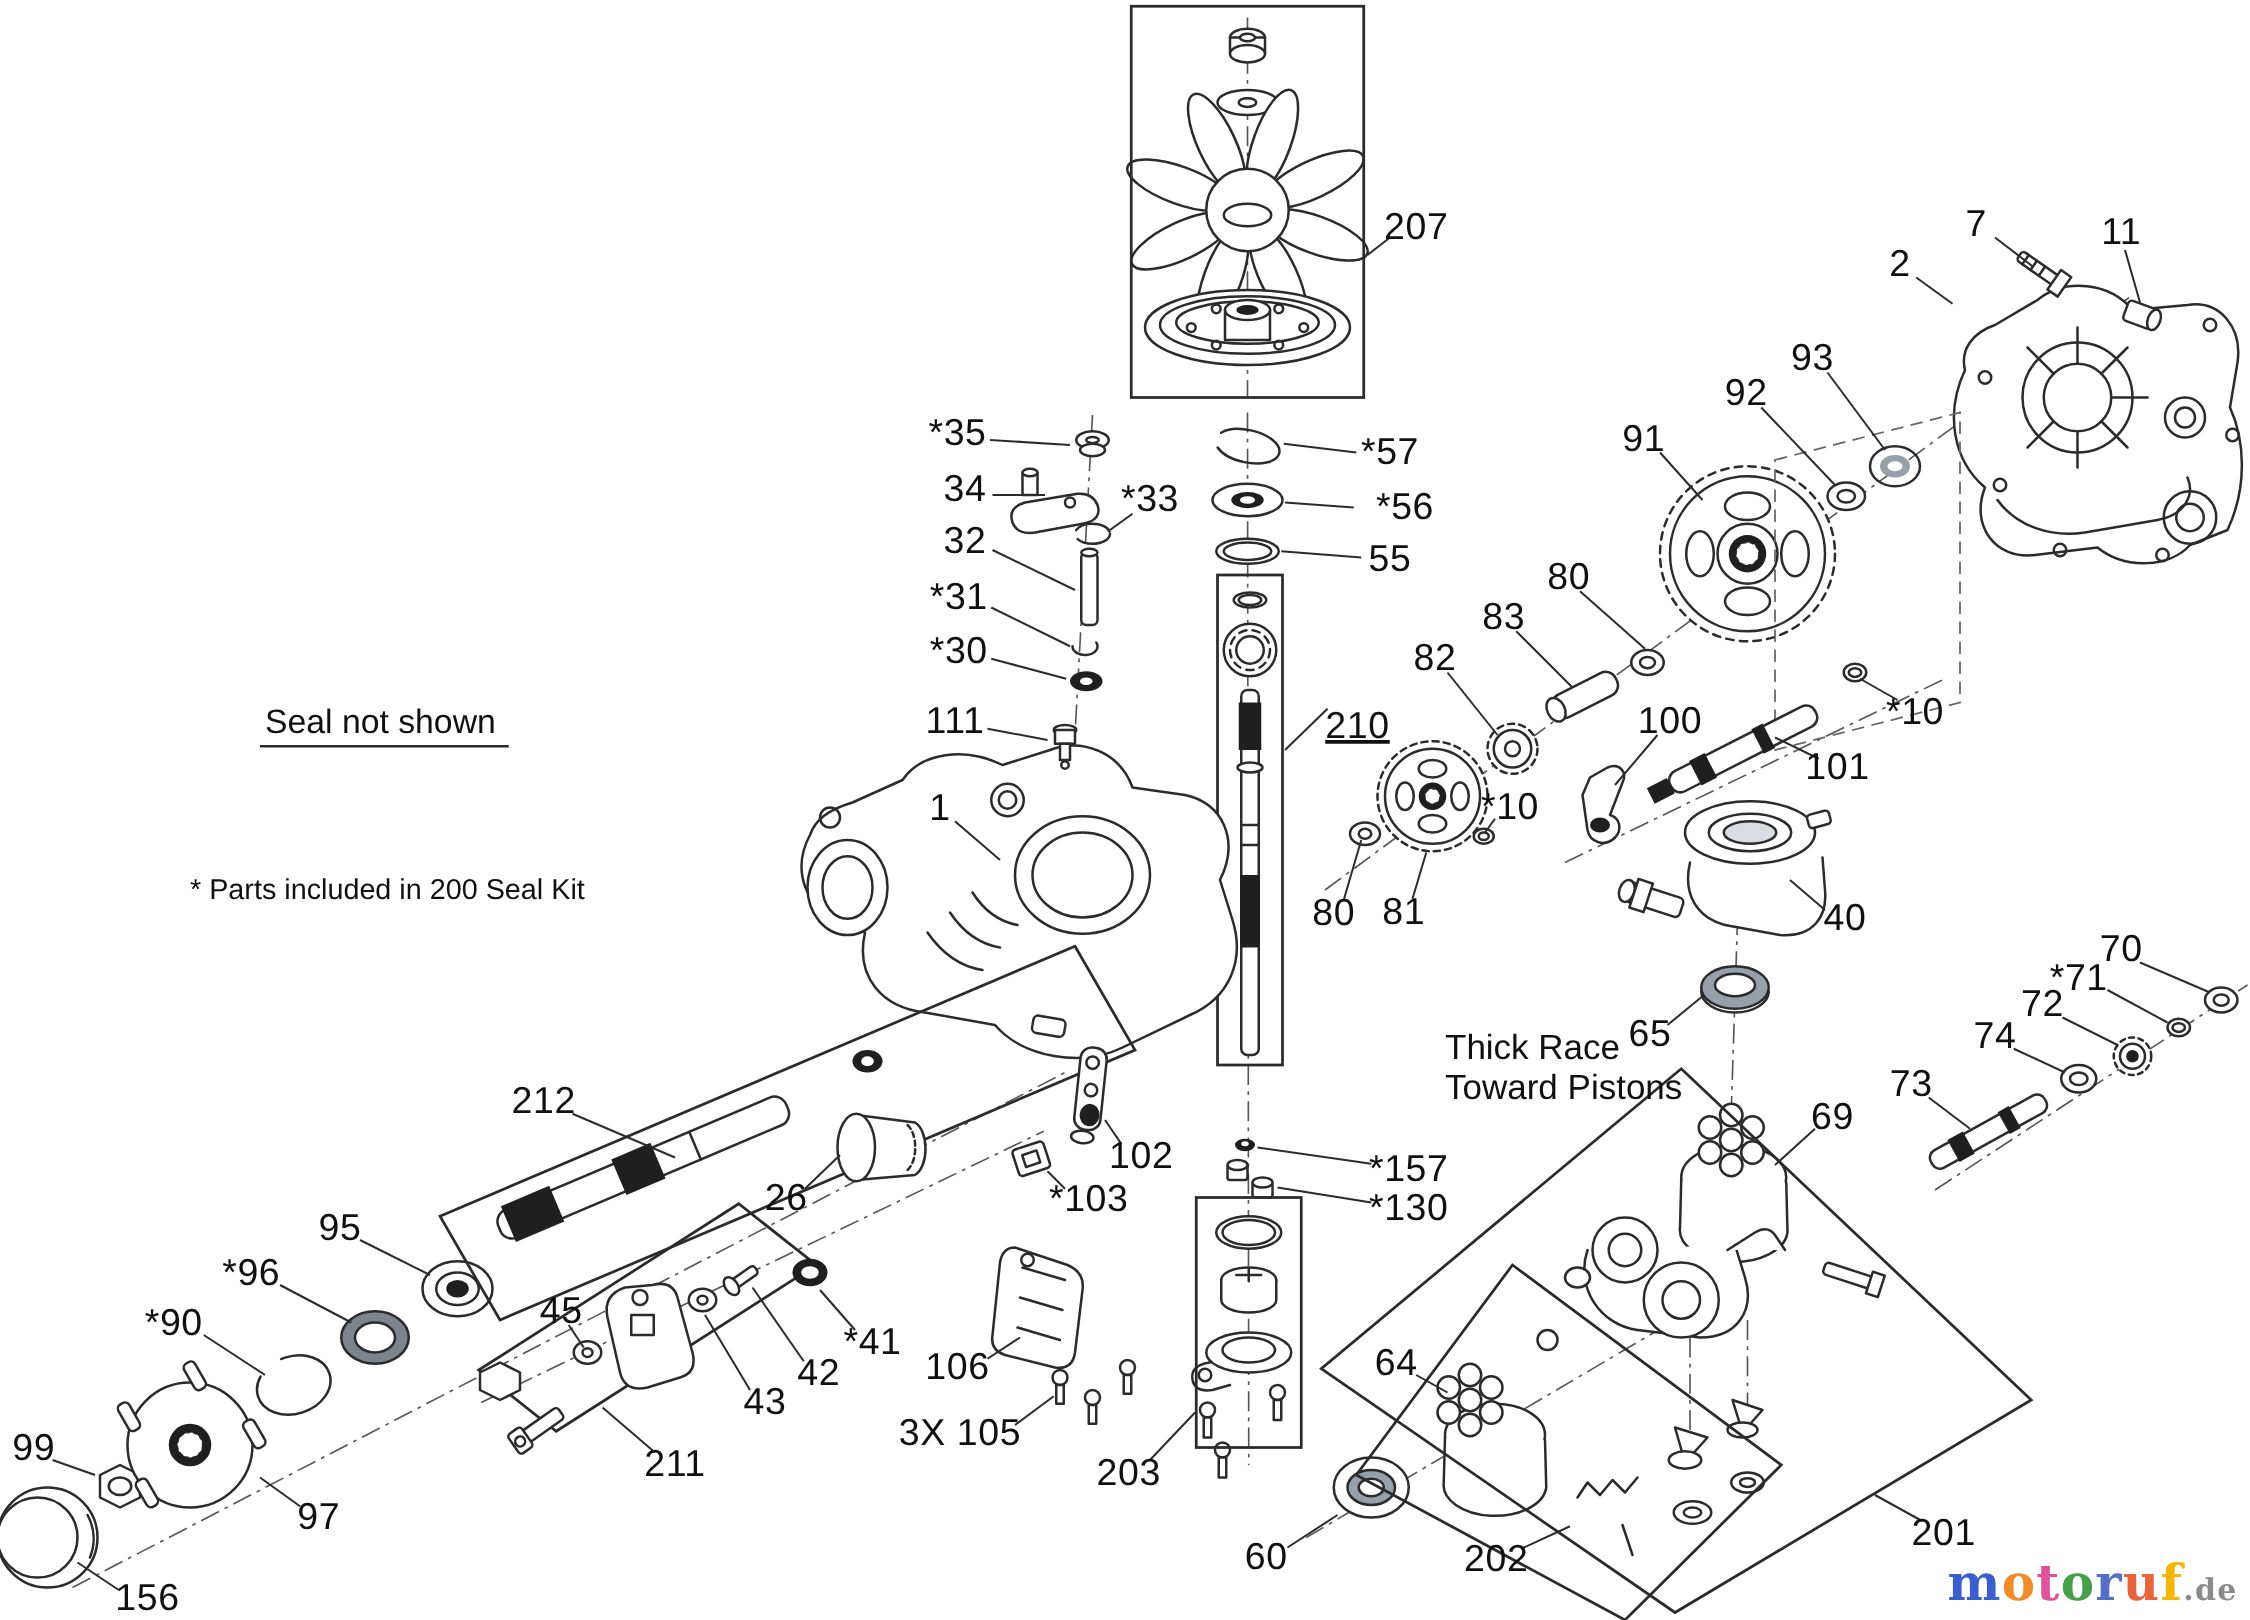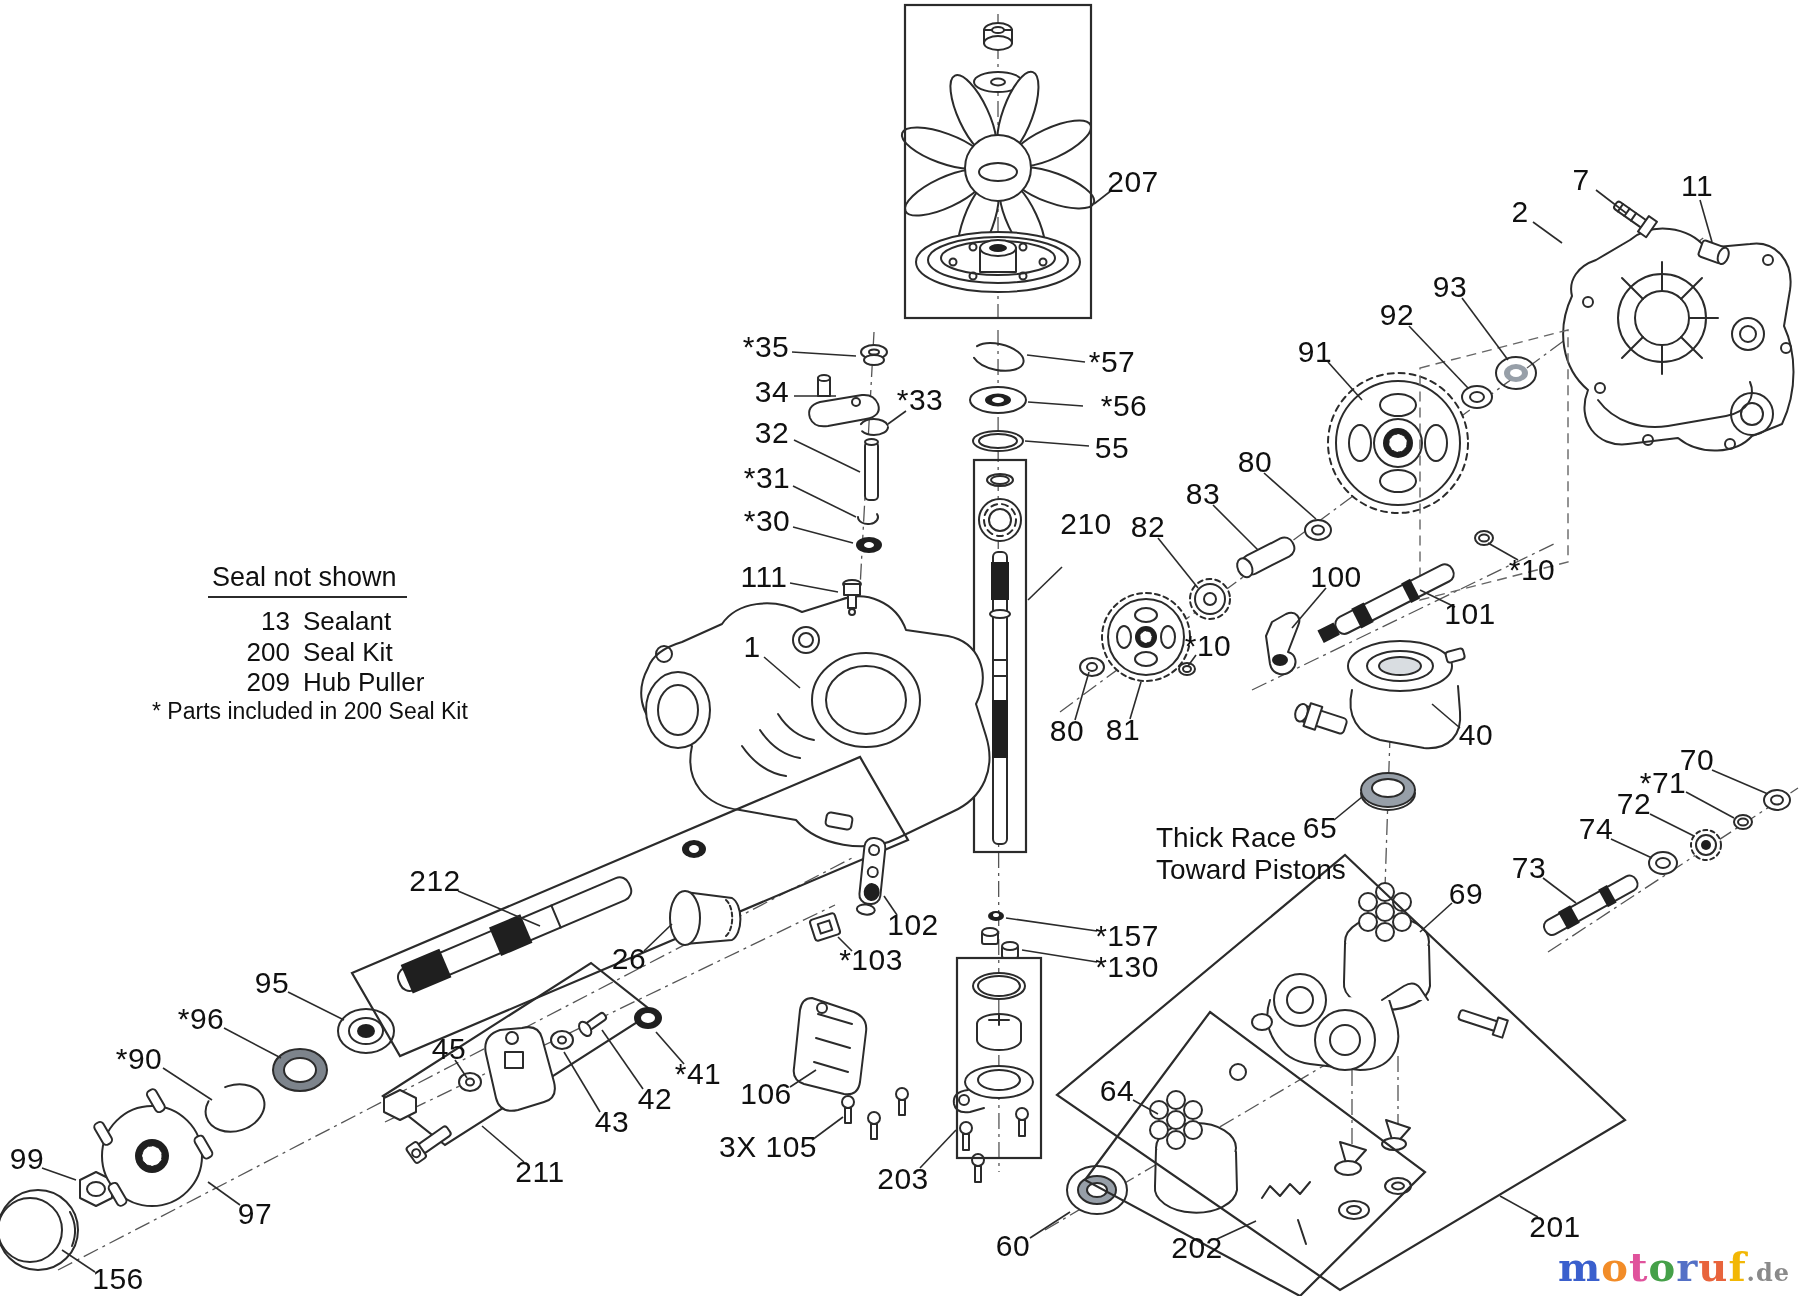--- a/index.html
+++ b/index.html
@@ -578,34 +578,20 @@
         <line x1="920" y1="1168" x2="956" y2="1130" class="leader"></line>
         <line x1="1133" y1="1100" x2="1158" y2="1114" class="leader"></line>
         <line x1="1030" y1="1238" x2="1070" y2="1212" class="leader"></line>
         <line x1="1217" y1="1239" x2="1256" y2="1221" class="leader"></line>
         <line x1="1538" y1="1217" x2="1500" y2="1196" class="leader"></line>
       </g>
 </svg>
 
 <div id="notes">
   <div class="title">Seal not shown</div>
-  <div class="rows">
-    <div class="note-row">
-      <span class="note-num">13</span>
-      <span>Sealant</span>
-    </div>
-    <div class="note-row">
-      <span class="note-num">200</span>
-      <span>Seal Kit</span>
-    </div>
-    <div class="note-row">
-      <span class="note-num">209</span>
-      <span>Hub Puller</span>
-    </div>
-  </div>
 </div>
 <div id="footnote">* Parts included in 200 Seal Kit</div>
 
 <div id="annotation">
   <div>Thick Race</div>
   <div>Toward Pistons</div>
 </div>
 
 <div id="watermark">
   <span id="wm-letters"><span style="color: rgb(58, 95, 205);">m</span><span style="color: rgb(242, 140, 40);">o</span><span style="color: rgb(224, 82, 156);">t</span><span style="color: rgb(69, 160, 73);">o</span><span style="color: rgb(84, 112, 198);">r</span><span style="color: rgb(232, 100, 60);">u</span><span style="color: rgb(242, 183, 5);">f</span></span><span class="suffix">.de</span>
@@ -623,21 +609,21 @@
       <div class="part-label" style="left: 772px; top: 392px;">34</div>
       <div class="part-label" style="left: 920px; top: 400px;">*33</div>
       <div class="part-label" style="left: 772px; top: 433px;">32</div>
       <div class="part-label" style="left: 1112px; top: 362px;">*57</div>
       <div class="part-label" style="left: 1110px; top: 406px; margin-left: 14px;">*56</div>
       <div class="part-label" style="left: 1112px; top: 448px;">55</div>
       <div class="part-label" style="left: 767px; top: 478px;">*31</div>
       <div class="part-label" style="left: 767px; top: 521px;">*30</div>
       <div class="part-label" style="left: 764px; top: 577px;">111</div>
       <div class="part-label" style="left: 752px; top: 647px;">1</div>
-      <div class="part-label" style="left: 1086px; top: 524px;">210</div>
+      <div class="part-label" style="left: 1086px; top: 581px; text-decoration: underline;">210</div>
       <div class="part-label" style="left: 1255px; top: 462px;">80</div>
       <div class="part-label" style="left: 1203px; top: 494px;">83</div>
       <div class="part-label" style="left: 1148px; top: 527px;">82</div>
       <div class="part-label" style="left: 1336px; top: 577px;">100</div>
       <div class="part-label" style="left: 1470px; top: 614px;">101</div>
       <div class="part-label" style="left: 1532px; top: 570px;">*10</div>
       <div class="part-label" style="left: 1208px; top: 646px;">*10</div>
       <div class="part-label" style="left: 1476px; top: 735px;">40</div>
       <div class="part-label" style="left: 1697px; top: 760px;">70</div>
       <div class="part-label" style="left: 1663px; top: 783px;">*71</div>

